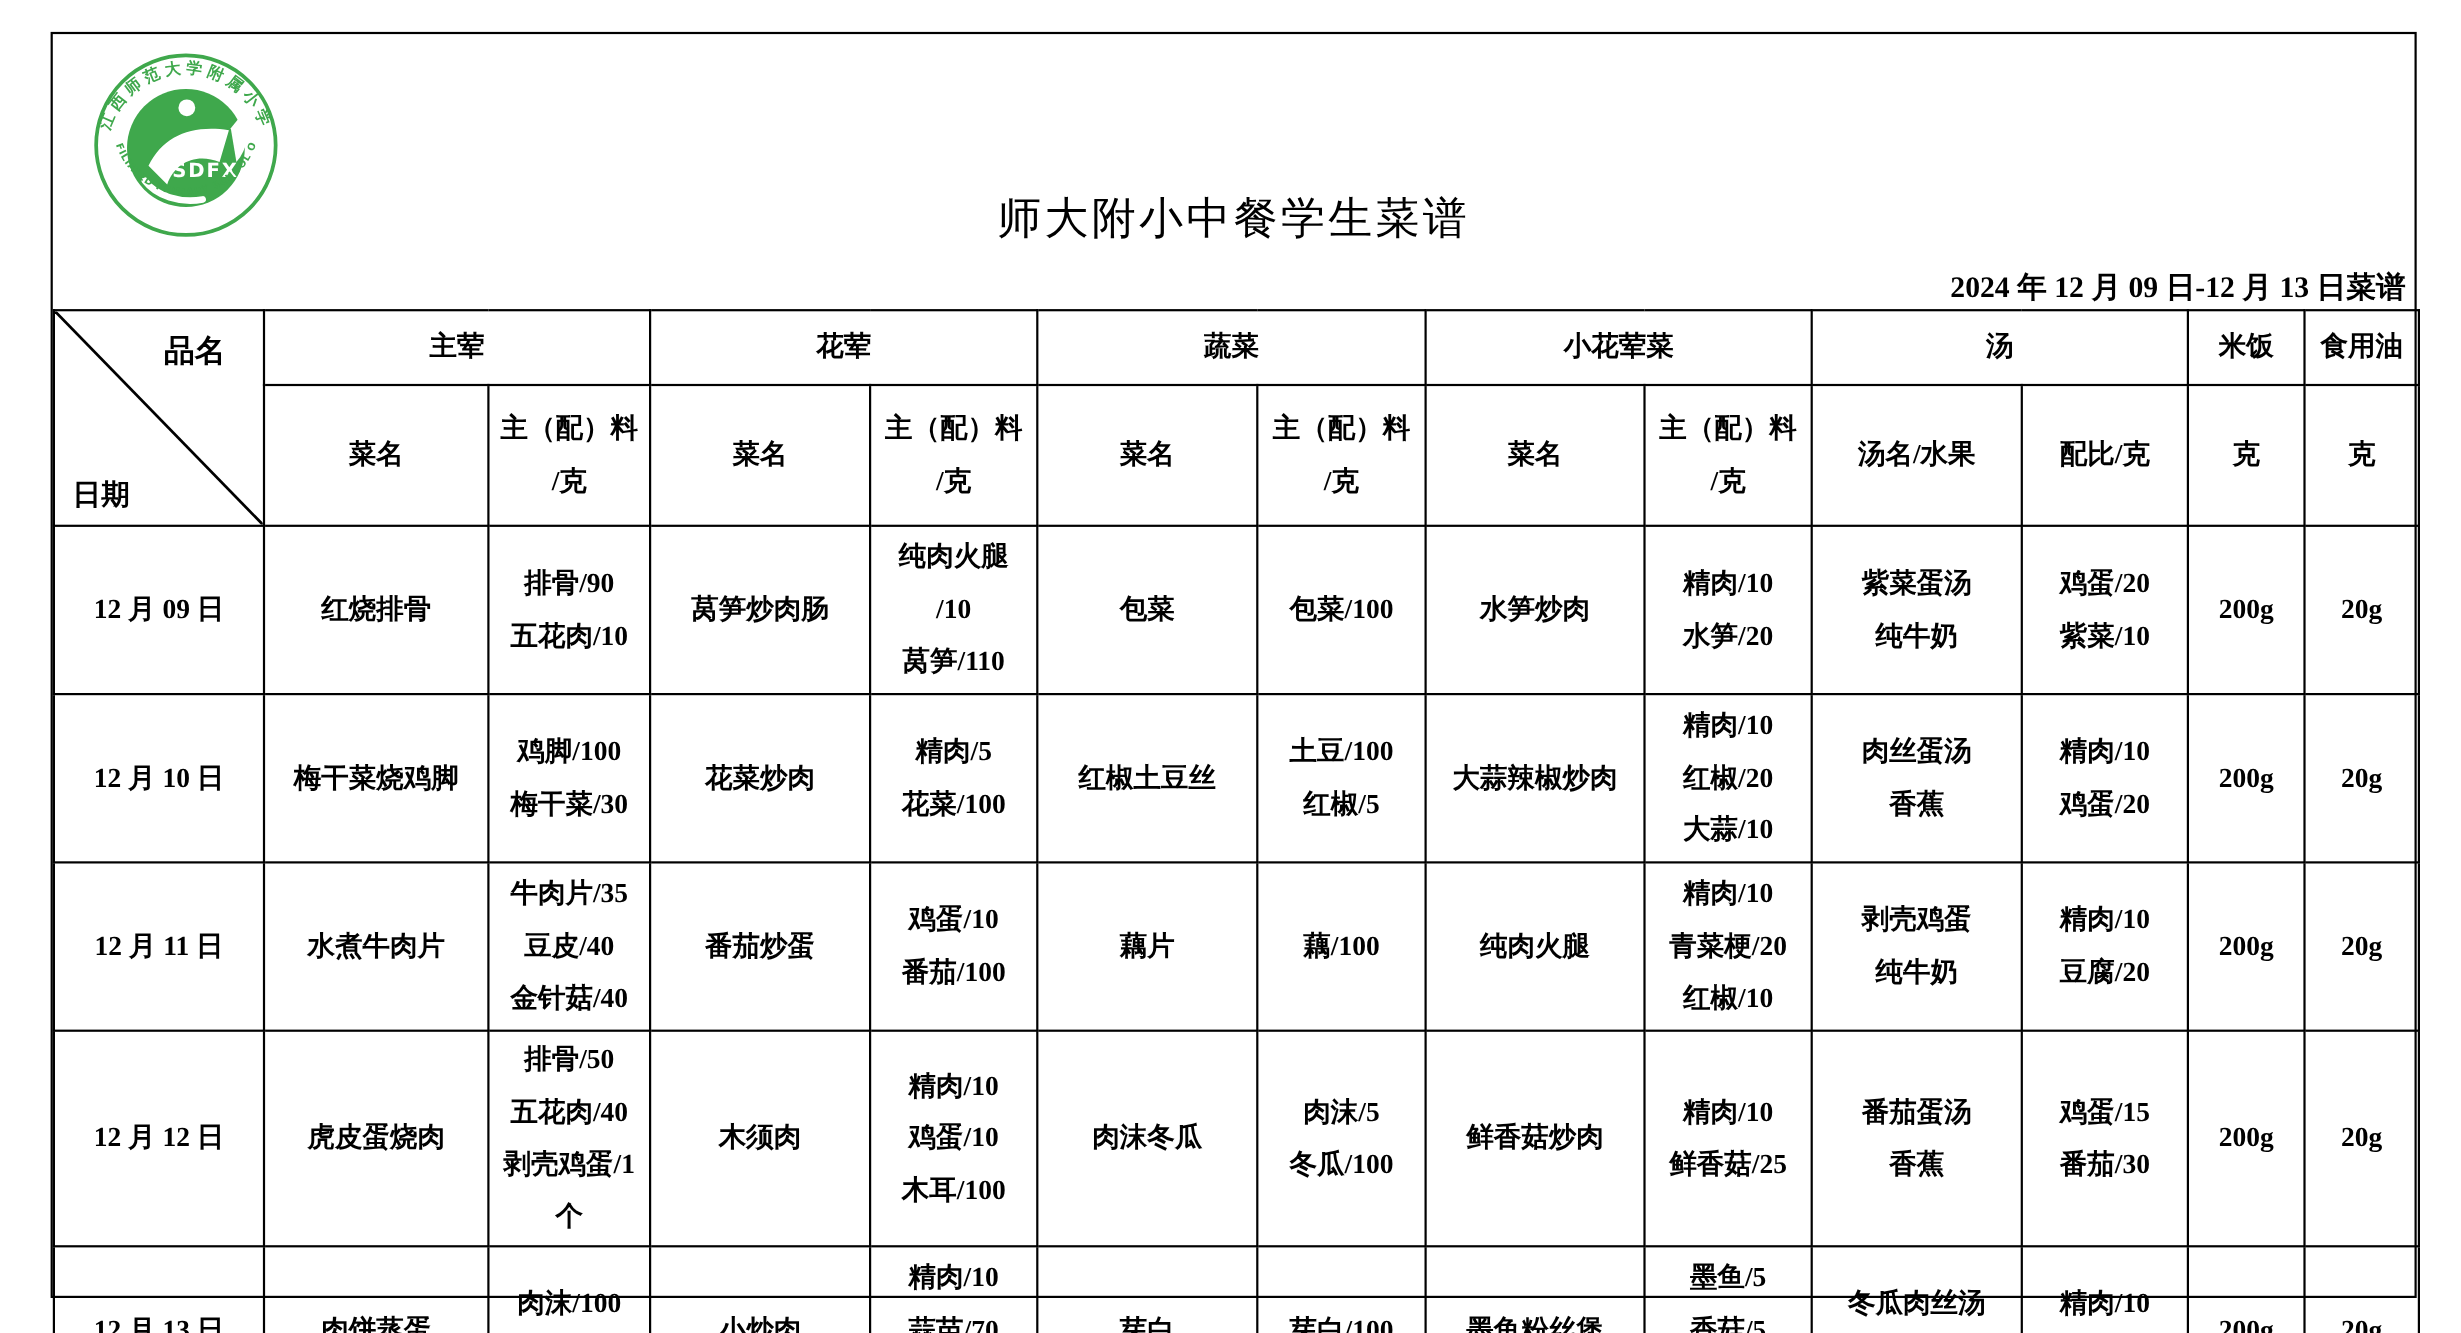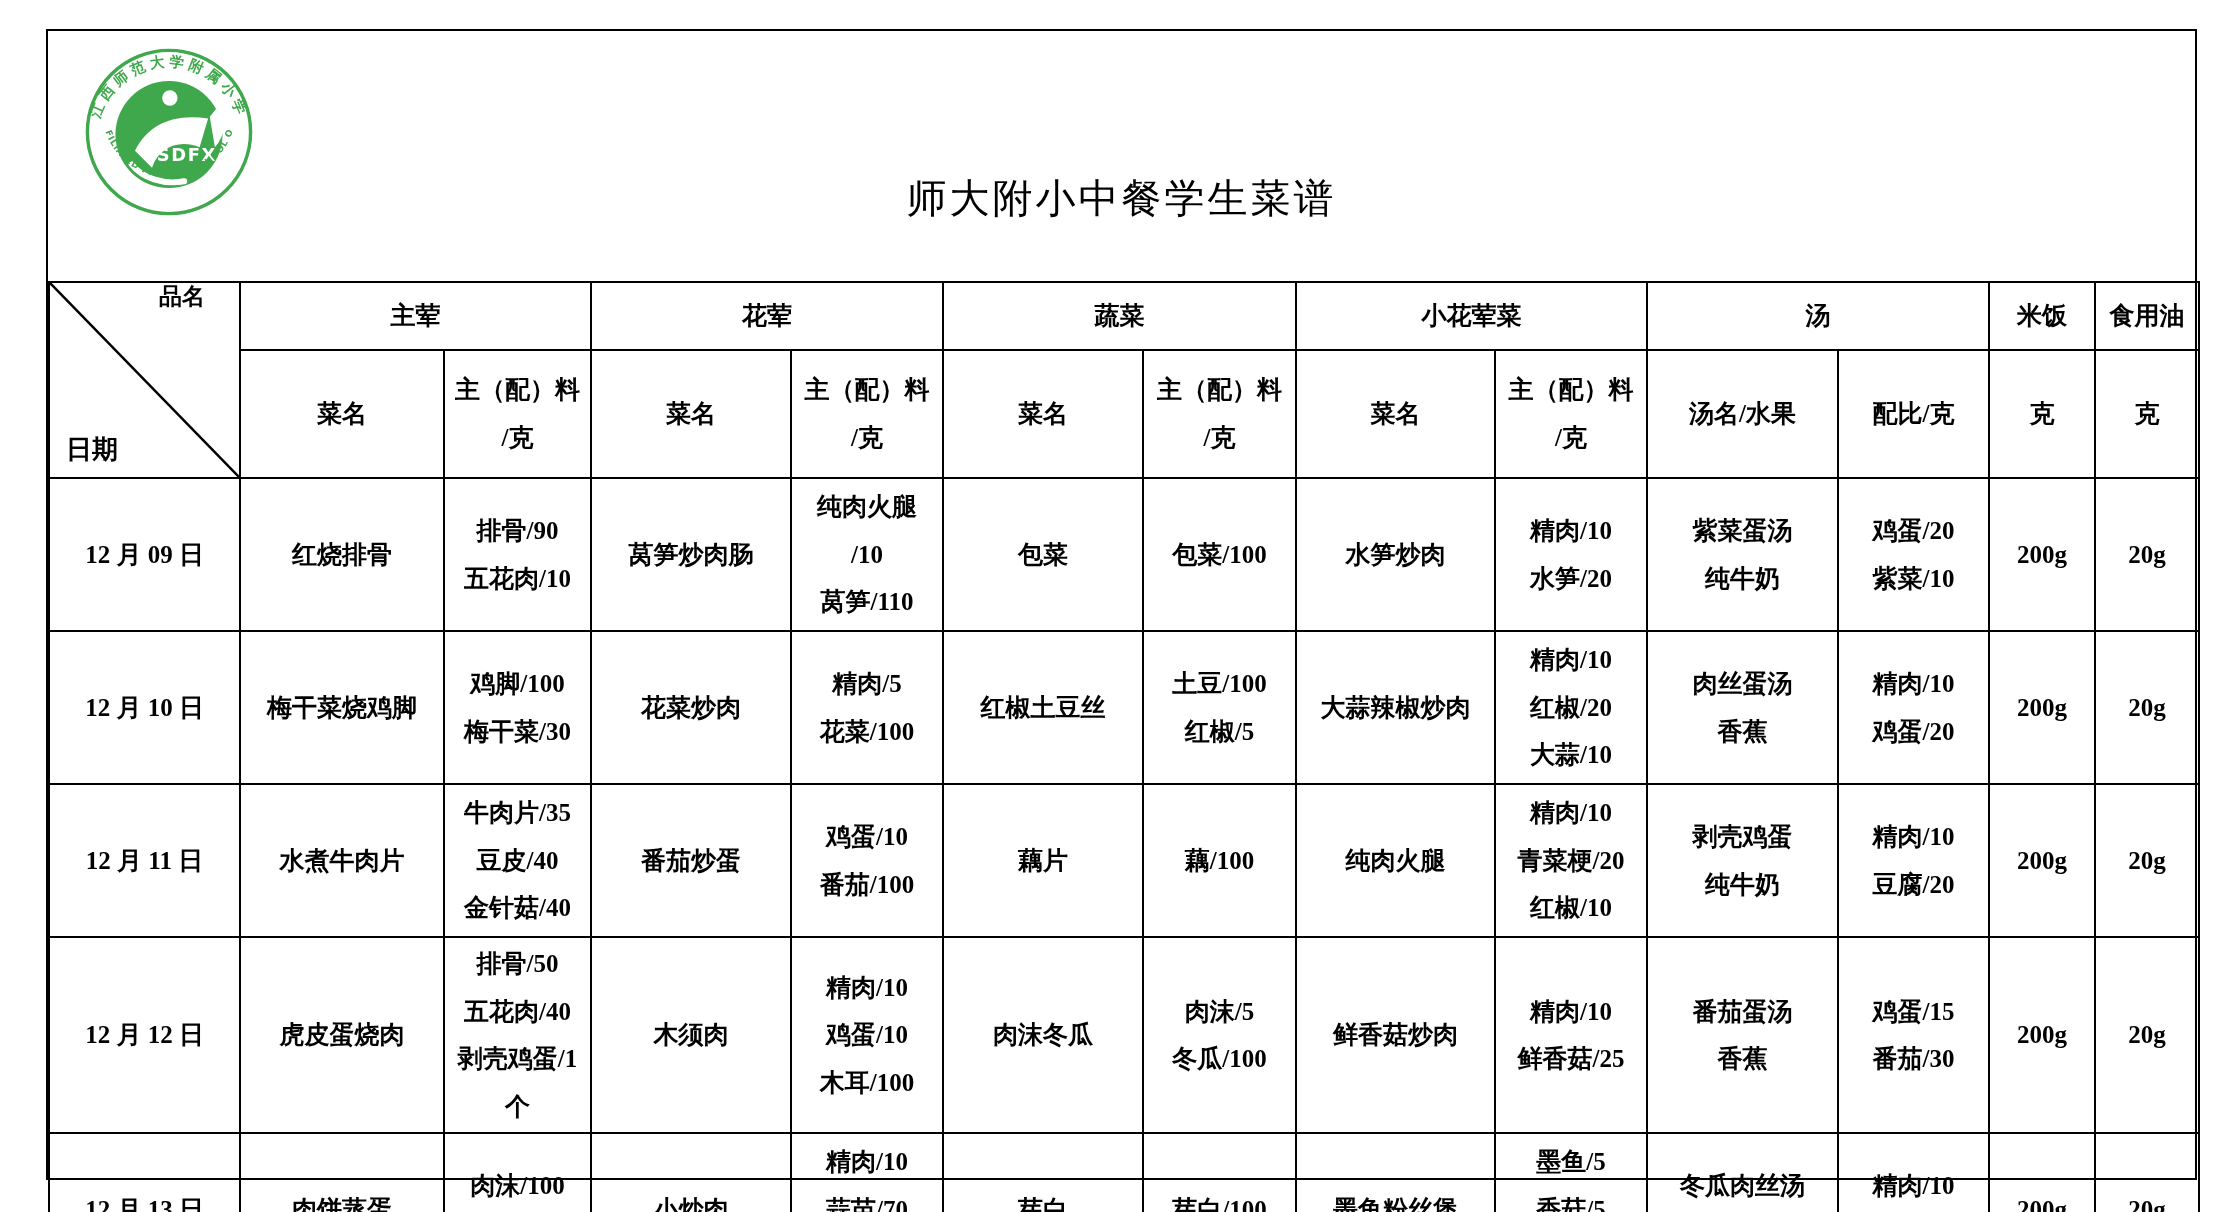--- a/index.html
+++ b/index.html
@@ -63,22 +63,22 @@
   tbody tr { height: 153px; }
   thead th { font-size: 26px; }
   
   th.corner { position: relative; padding: 0; }
   th.corner svg.diag {
     position: absolute; left: 0; top: 0;
     width: 100%; height: 100%;
     display: block;
   }
   .corner-top {
-    position: absolute; top: 0; right: 34px;
-    font-size: 23px; font-weight: 700; line-height: 1.2;
+    position: absolute; top: 20px; right: 34px;
+    font-size: 28px; font-weight: 700; line-height: 1.2;
   }
   .corner-bottom {
     position: absolute; bottom: 12px; left: 16px;
     font-size: 26px; font-weight: 700; line-height: 1.2;
   }
 </style>
 </head>
 <body>
 
 <div class="sheet">
@@ -100,20 +100,21 @@
       <path d="M 148,82 L 164,62 C 170,84 166,104 154,118 Z" fill="#ffffff"></path>
       <path d="M 56,138 A 56,42 0 0 0 118,158" stroke="#ffffff" stroke-width="7" fill="none" stroke-linecap="round"></path>
       <text x="121" y="134" text-anchor="middle" font-size="21" font-weight="700" fill="#ffffff" letter-spacing="2" font-family="'DejaVu Sans','Liberation Sans',sans-serif">SDFX</text>
       <text font-size="10.5" font-weight="700" fill="#3fa84c" letter-spacing="1" font-family="'DejaVu Sans','Liberation Sans',sans-serif">
         <textPath href="#arcBot" startOffset="50%" text-anchor="middle">THE AFFILIATED PRIMARY SCHOOL OF JXNU</textPath>
       </text>
     </svg>
 
     <div class="page-title">师大附小中餐学生菜谱</div>
 
+    <div class="date-range">2024 年 12 月 09 日-12 月 13 日菜谱</div>
   </div>
 
   <table class="menu">
     <colgroup>
       <col style="width:191px">
         <col style="width:204px">
         <col style="width:147px">
       <col style="width:200px">
         <col style="width:152px">
         <col style="width:200px">

